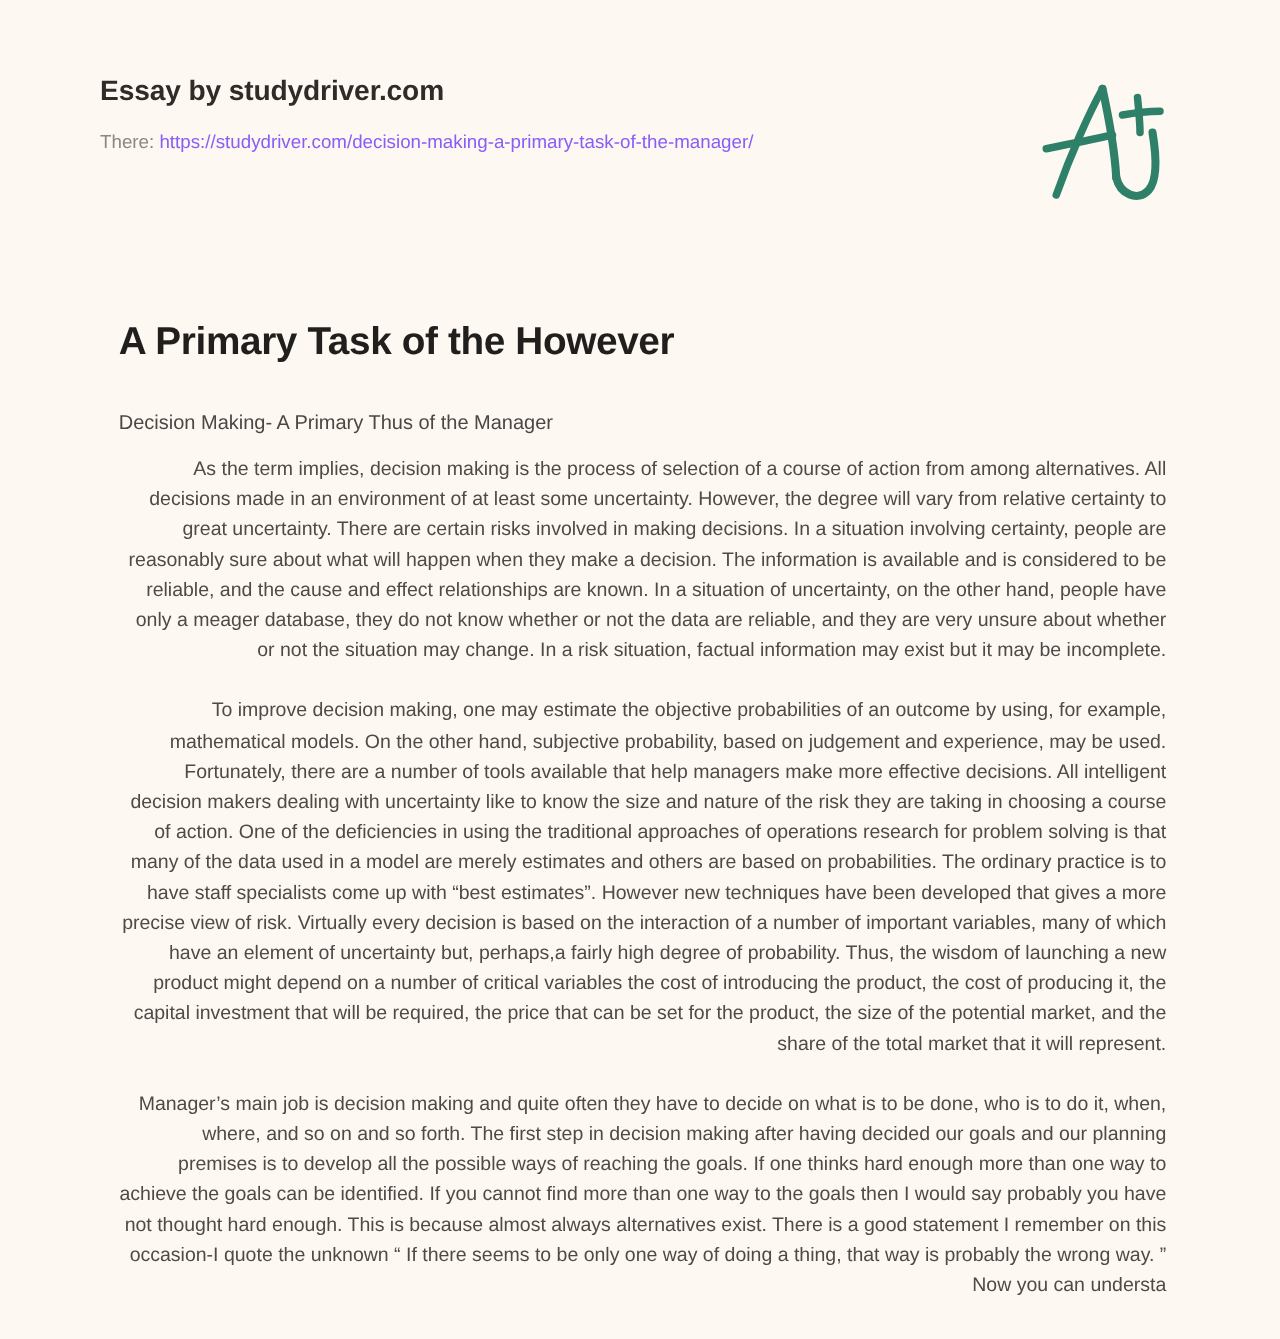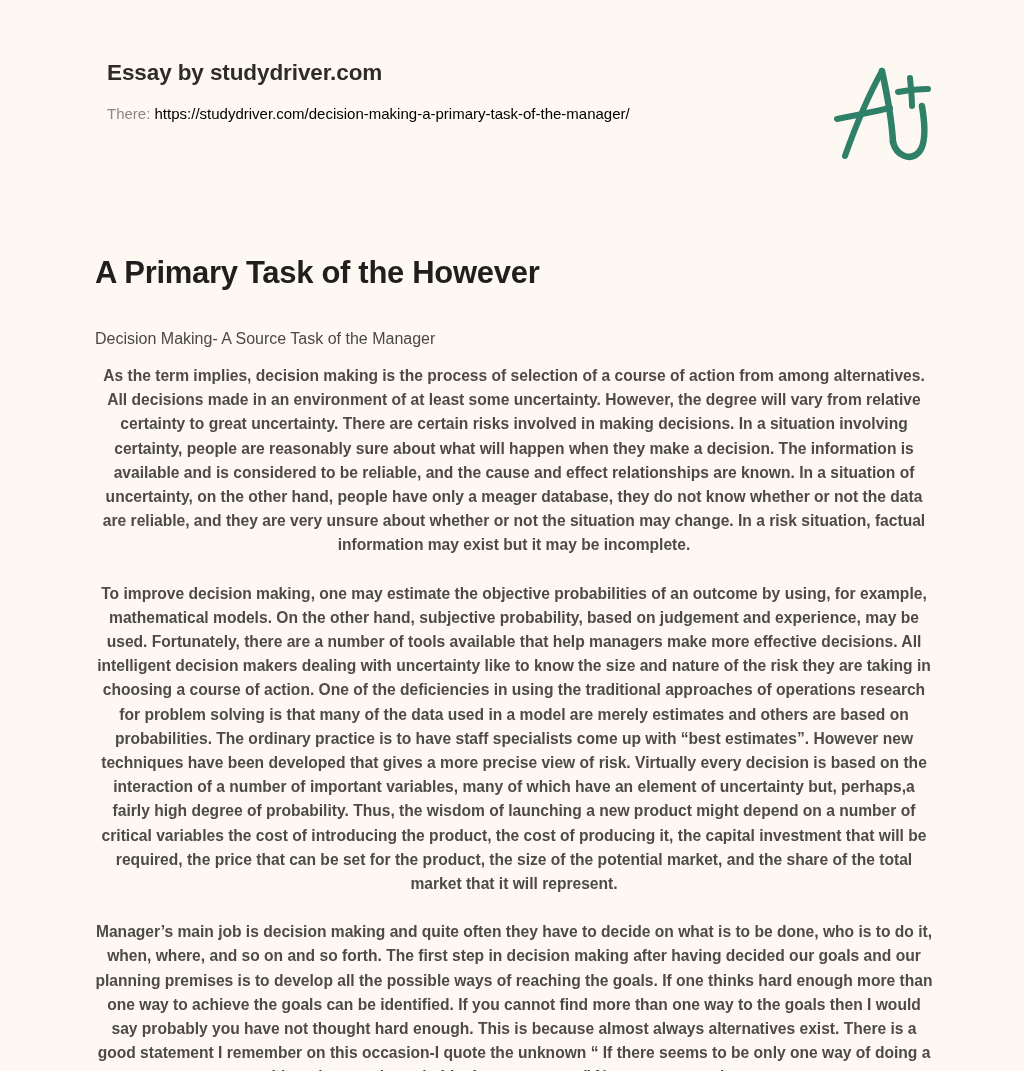--- a/index.html
+++ b/index.html
@@ -19,21 +19,21 @@
     position: relative;
     width: 1024px;
     height: 1071px;
     box-sizing: border-box;
     padding: 0;
   }
 
   
   .header {
     position: absolute;
-    left: 107px;
+    left: 80px;
     top: 58px;
     width: 850px;
   }
 
   .brand-line {
     font-size: 22.5px;
     font-weight: bold;
     color: #2f2b29;
     letter-spacing: -0.1px;
     line-height: 30px;
@@ -43,21 +43,21 @@
   .source-line {
     margin-top: 15px;
     font-size: 15px;
     line-height: 22px;
     white-space: nowrap;
   }
   .source-label {
     color: #8c8782;
   }
   .source-url {
-    color: #000000;
+    color: #8b5cf6;
     text-decoration: none;
   }
 
   
   .logo {
     position: absolute;
     right: 80px;
     top: 56px;
     width: 120px;
     height: 120px;
@@ -96,22 +96,21 @@
 
   .body-copy {
     padding-top: 14px;
   }
 
   .body-copy p {
     margin: 0 0 24px 0;
     font-size: 15.6px;
     line-height: 24.2px;
     color: #4e4a47;
-    text-align: center;
-    font-weight: bold;
+    text-align: right;
   }
   .body-copy p:last-child {
     margin-bottom: 0;
   }
 </style>
 </head>
 <body>
 
 <div class="page">
 
@@ -139,21 +138,21 @@
         <path d="M86 22 C 87 32, 88 42, 88 50" stroke-width="6"></path>
 
         <path d="M74 36 C 85 34, 96 33, 104 33" stroke-width="6"></path>
       </g>
     </svg>
   </div>
 
   <div class="article">
     <h1 class="doc-title">A Primary Task of the However</h1>
 
-    <p class="doc-subtitle">Decision Making- A Source Task of the Manager</p>
+    <p class="doc-subtitle">Decision Making- A Primary Thus of the Manager</p>
 
     <div class="body-copy">
       <p>As the term implies, decision making is the process of selection of a course of action from among alternatives. All decisions made in an environment of at least some uncertainty. However, the degree will vary from relative certainty to great uncertainty. There are certain risks involved in making decisions. In a situation involving certainty, people are reasonably sure about what will happen when they make a decision. The information is available and is considered to be reliable, and the cause and effect relationships are known. In a situation of uncertainty, on the other hand, people have only a meager database, they do not know whether or not the data are reliable, and they are very unsure about whether or not the situation may change. In a risk situation, factual information may exist but it may be incomplete.</p>
       <p>To improve decision making, one may estimate the objective probabilities of an outcome by using, for example, mathematical models. On the other hand, subjective probability, based on judgement and experience, may be used. Fortunately, there are a number of tools available that help managers make more effective decisions. All intelligent decision makers dealing with uncertainty like to know the size and nature of the risk they are taking in choosing a course of action. One of the deficiencies in using the traditional approaches of operations research for problem solving is that many of the data used in a model are merely estimates and others are based on probabilities. The ordinary practice is to have staff specialists come up with “best estimates”. However new techniques have been developed that gives a more precise view of risk. Virtually every decision is based on the interaction of a number of important variables, many of which have an element of uncertainty but, perhaps,a fairly high degree of probability. Thus, the wisdom of launching a new product might depend on a number of critical variables the cost of introducing the product, the cost of producing it, the capital investment that will be required, the price that can be set for the product, the size of the potential market, and the share of the total market that it will represent.</p>
       <p>Manager’s main job is decision making and quite often they have to decide on what is to be done, who is to do it, when, where, and so on and so forth. The first step in decision making after having decided our goals and our planning premises is to develop all the possible ways of reaching the goals. If one thinks hard enough more than one way to achieve the goals can be identified. If you cannot find more than one way to the goals then I would say probably you have not thought hard enough. This is because almost always alternatives exist. There is a good statement I remember on this occasion-I quote the unknown “ If there seems to be only one way of doing a thing, that way is probably the wrong way. ” Now you can understa</p>
     </div>
   </div>
 
 </div>
 

